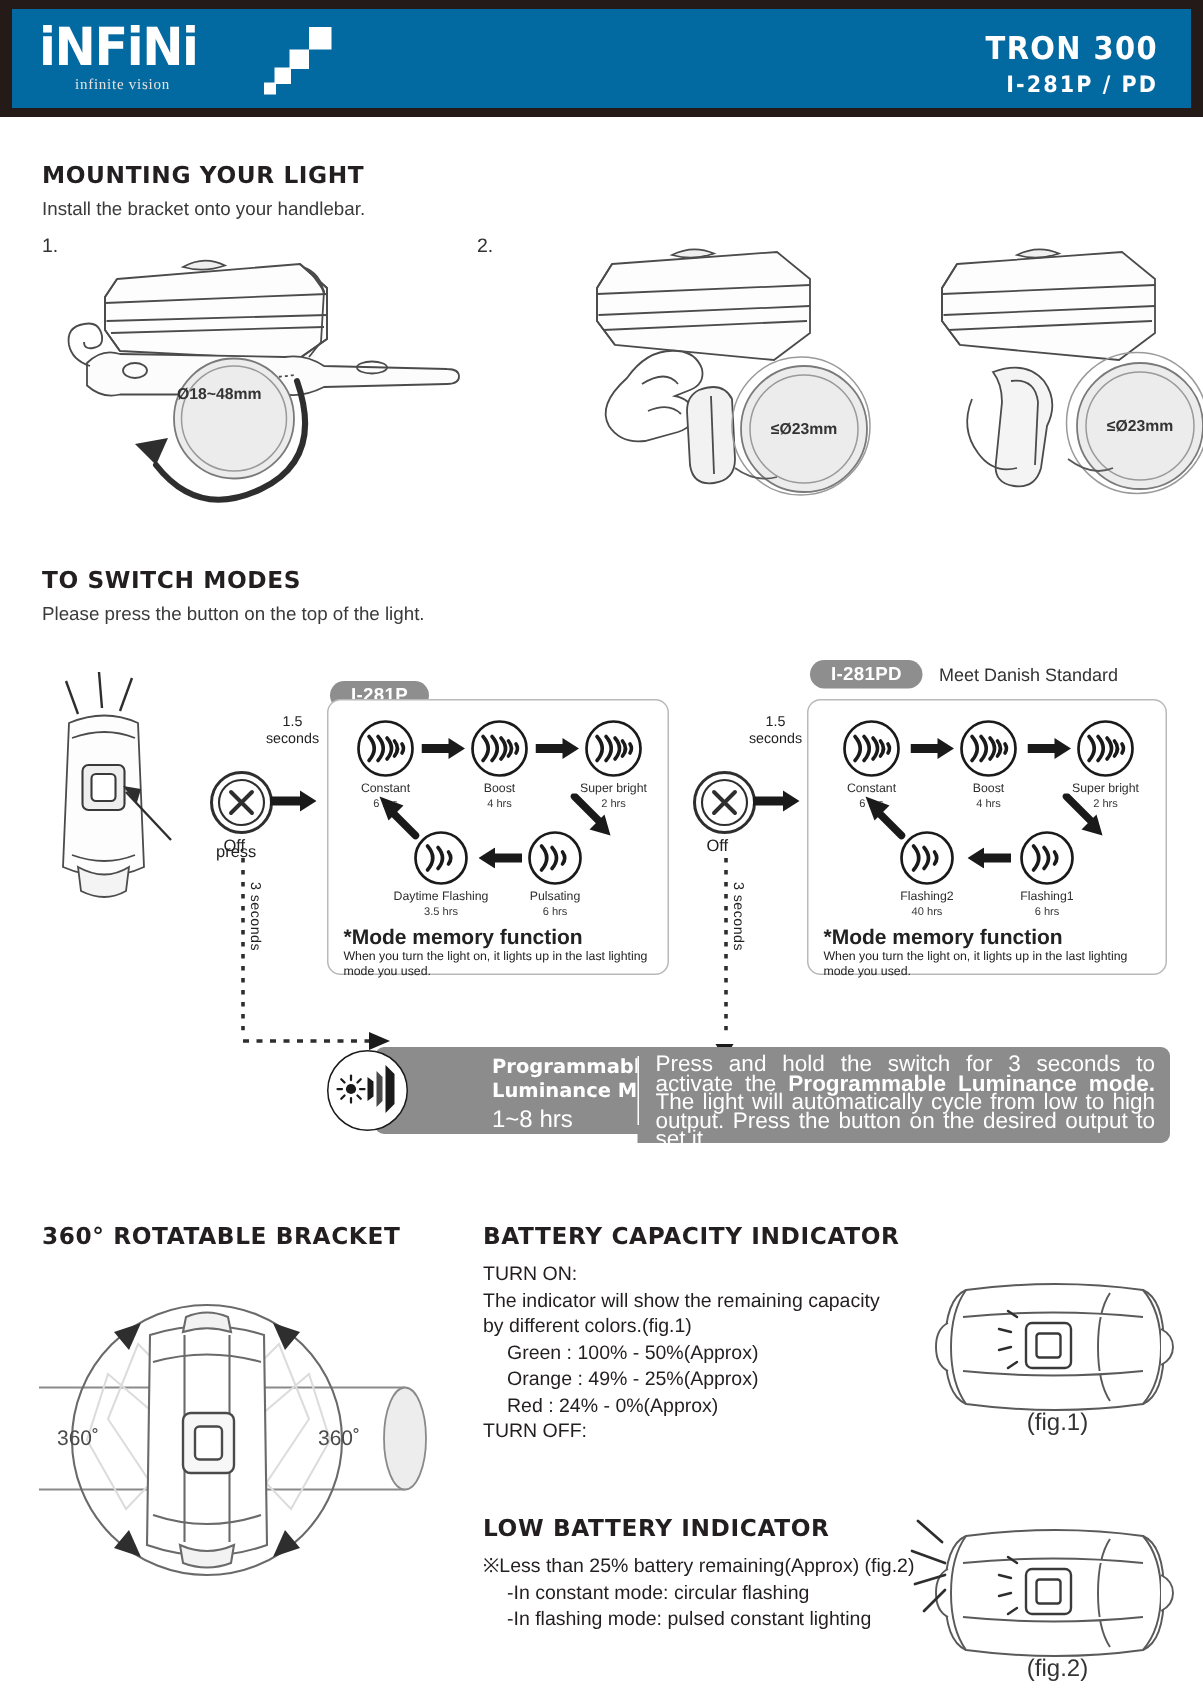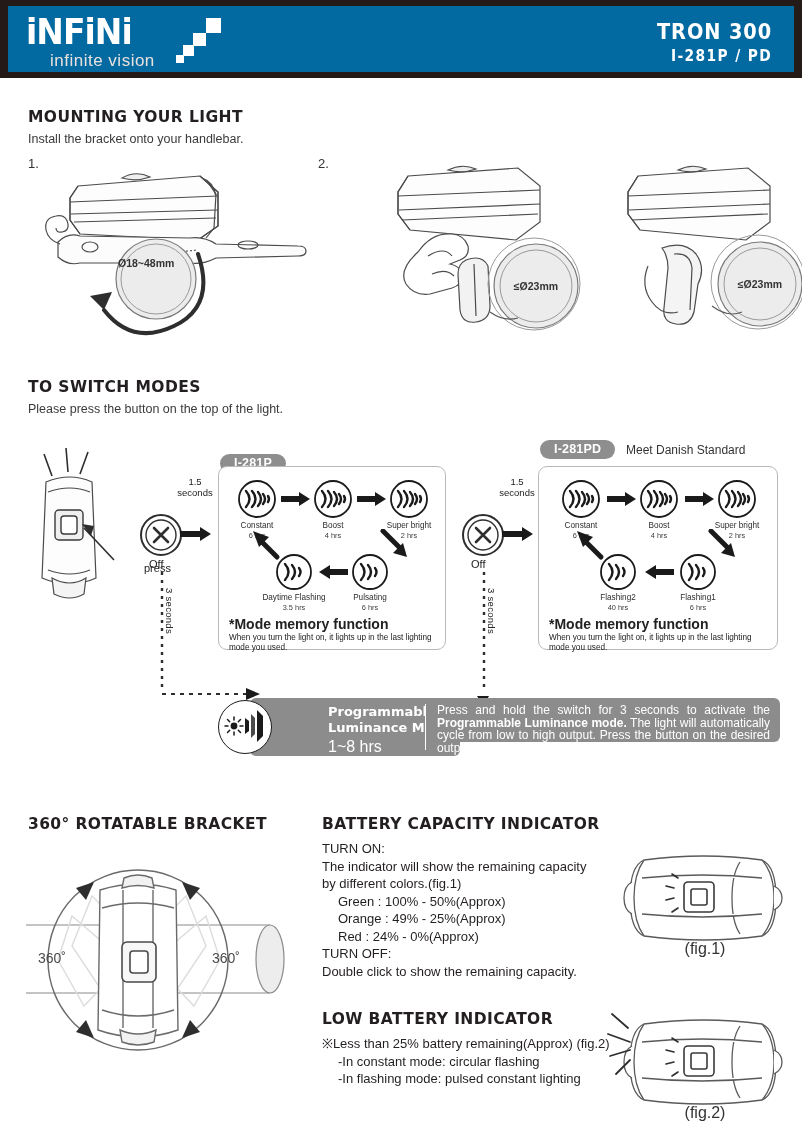--- a/index.html
+++ b/index.html
@@ -30,23 +30,23 @@
     font-weight: bold;
     font-size: 35px;
     letter-spacing: -1px;
     color: #ffffff;
     line-height: 36px;
     font-style: normal;
     transform: scaleX(0.94);
     transform-origin: left center;
   }
   .logo-tag {
-    font-size: 17px; color: #e8e2de; letter-spacing: 0.5px;
+    font-size: 10px; color: #e8e2de; letter-spacing: 0.5px;
     margin-top: 1px; margin-left: 24px;
-    font-family: Liberation Sans, sans-serif;
+    font-family: Liberation Serif, serif;
   }
   .logo-squares { position: absolute; left: 150px; top: 4px; width: 48px; height: 44px; }
   .logo-squares i { position: absolute; background: #ffffff; display: block; }
   .sq1 { width: 15px; height: 15px; left: 30px; top: 0px; }
   .sq2 { width: 13px; height: 13px; left: 17px; top: 15px; }
   .sq3 { width: 11px; height: 11px; left: 7px; top: 27px; }
   .sq4 { width: 8px;  height: 8px;  left: 0px;  top: 37px; }
   .model {
     position: absolute; right: 22px; top: 14px; text-align: right;
     color: #ffffff;
@@ -143,23 +143,23 @@
   .prog-title {
     position: absolute; left: 78px; top: 6px; color: #ffffff;
     font-family: "DejaVu Sans", sans-serif; font-weight: bold;
     font-size: 13px; line-height: 16px; width: 140px;
   }
   .prog-hrs {
     position: absolute; left: 78px; top: 40px; color: #ffffff;
     font-size: 16px; font-family: "Liberation Sans", sans-serif;
   }
   .prog-right {
-    position: absolute; left: 207px; top: 0; width: 355px; height: 44px;
+    position: absolute; left: 207px; top: 0; width: 355px; height: 64px;
     background: #8c8c8c; border-radius: 0 6px 6px 0;
-    color: #ffffff; font-size: 12px; line-height: 12.6px;
+    color: #ffffff; font-size: 15px; line-height: 12.6px;
     padding: 6px 10px 0 12px;
     text-align: justify;
     font-family: "Liberation Sans", sans-serif;
   }
   .prog-right b { font-weight: bold; }
   .prog-divider {
     position: absolute; left: 207px; top: 6px; width: 1px; height: 46px;
     background: #ffffff;
   }
 
@@ -634,21 +634,20 @@
 
 <div id="battery-sec">
   <div class="sec-title">BATTERY CAPACITY INDICATOR</div>
   <div class="body-line" style="margin-top:7px;">TURN ON:</div>
   <div class="body-line">The indicator will show the remaining capacity</div>
   <div class="body-line">by different colors.(fig.1)</div>
   <div class="body-line indent">Green : 100% - 50%(Approx)</div>
   <div class="body-line indent">Orange : 49% - 25%(Approx)</div>
   <div class="body-line indent">Red : 24% - 0%(Approx)</div>
   <div class="body-line">TURN OFF:</div>
-  <div class="body-line">Double click to show the remaining capacity.</div>
 </div>
 
 <svg width="165" height="100" style="position:absolute;left:622px;top:848px;">
   <g fill="#ffffff" stroke="#5a5a5a" stroke-width="1.3">
     <path d="M22,12 q60,-8 118,0 q14,6 14,38 q0,32 -14,38 q-58,8 -118,0 q-14,-6 -14,-38 q0,-32 14,-38 Z"></path>
     <path d="M22,12 q-10,14 -10,38 q0,24 10,38"></path>
     <path d="M10,34 q-8,4 -8,16 q0,12 8,16"></path>
     <path d="M118,14 q-8,12 -8,36 q0,24 8,36"></path>
     <path d="M140,12 q12,14 12,38 q0,24 -12,38"></path>
     <path d="M152,38 q8,4 8,12 q0,8 -8,12"></path>

